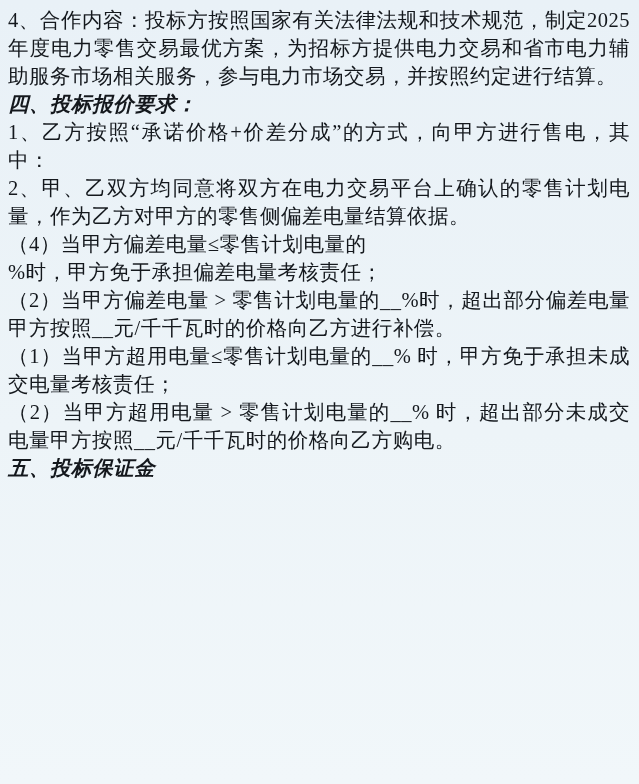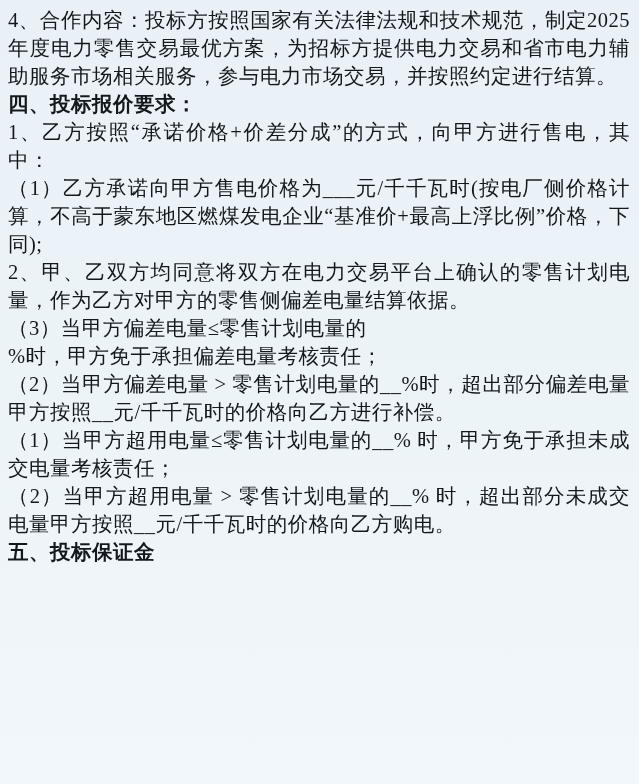--- a/index.html
+++ b/index.html
@@ -24,31 +24,31 @@
     text-align: justify;
     letter-spacing: 0.5px;
   }
   .p {
     margin: 0;
     white-space: pre-wrap;
     word-break: break-all;
   }
   .heading {
     font-weight: bold;
+    font-style: italic;
   }
 </style>
 </head>
 <body>
 
 <div class="doc">
   <p class="p">4、合作内容：投标方按照国家有关法律法规和技术规范，制定2025年度电力零售交易最优方案，为招标方提供电力交易和省市电力辅助服务市场相关服务，参与电力市场交易，并按照约定进行结算。</p>
   <p class="p heading">四、投标报价要求：</p>
   <p class="p">1、乙方按照“承诺价格+价差分成”的方式，向甲方进行售电，其中：</p>
-  <p class="p">（1）乙方承诺向甲方售电价格为___元/千千瓦时(按电厂侧价格计算，不高于蒙东地区燃煤发电企业“基准价+最高上浮比例”价格，下同);</p>
   <p class="p">2、甲、乙双方均同意将双方在电力交易平台上确认的零售计划电量，作为乙方对甲方的零售侧偏差电量结算依据。</p>
-  <p class="p">（3）当甲方偏差电量≤零售计划电量的
+  <p class="p">（4）当甲方偏差电量≤零售计划电量的
 %时，甲方免于承担偏差电量考核责任；</p>
   <p class="p">（2）当甲方偏差电量 &gt; 零售计划电量的__%时，超出部分偏差电量甲方按照__元/千千瓦时的价格向乙方进行补偿。</p>
   <p class="p">（1）当甲方超用电量≤零售计划电量的__% 时，甲方免于承担未成交电量考核责任；</p>
   <p class="p">（2）当甲方超用电量 &gt; 零售计划电量的__% 时，超出部分未成交电量甲方按照__元/千千瓦时的价格向乙方购电。</p>
   <p class="p heading">五、投标保证金</p>
 
 </div>
 
 </body></html>

